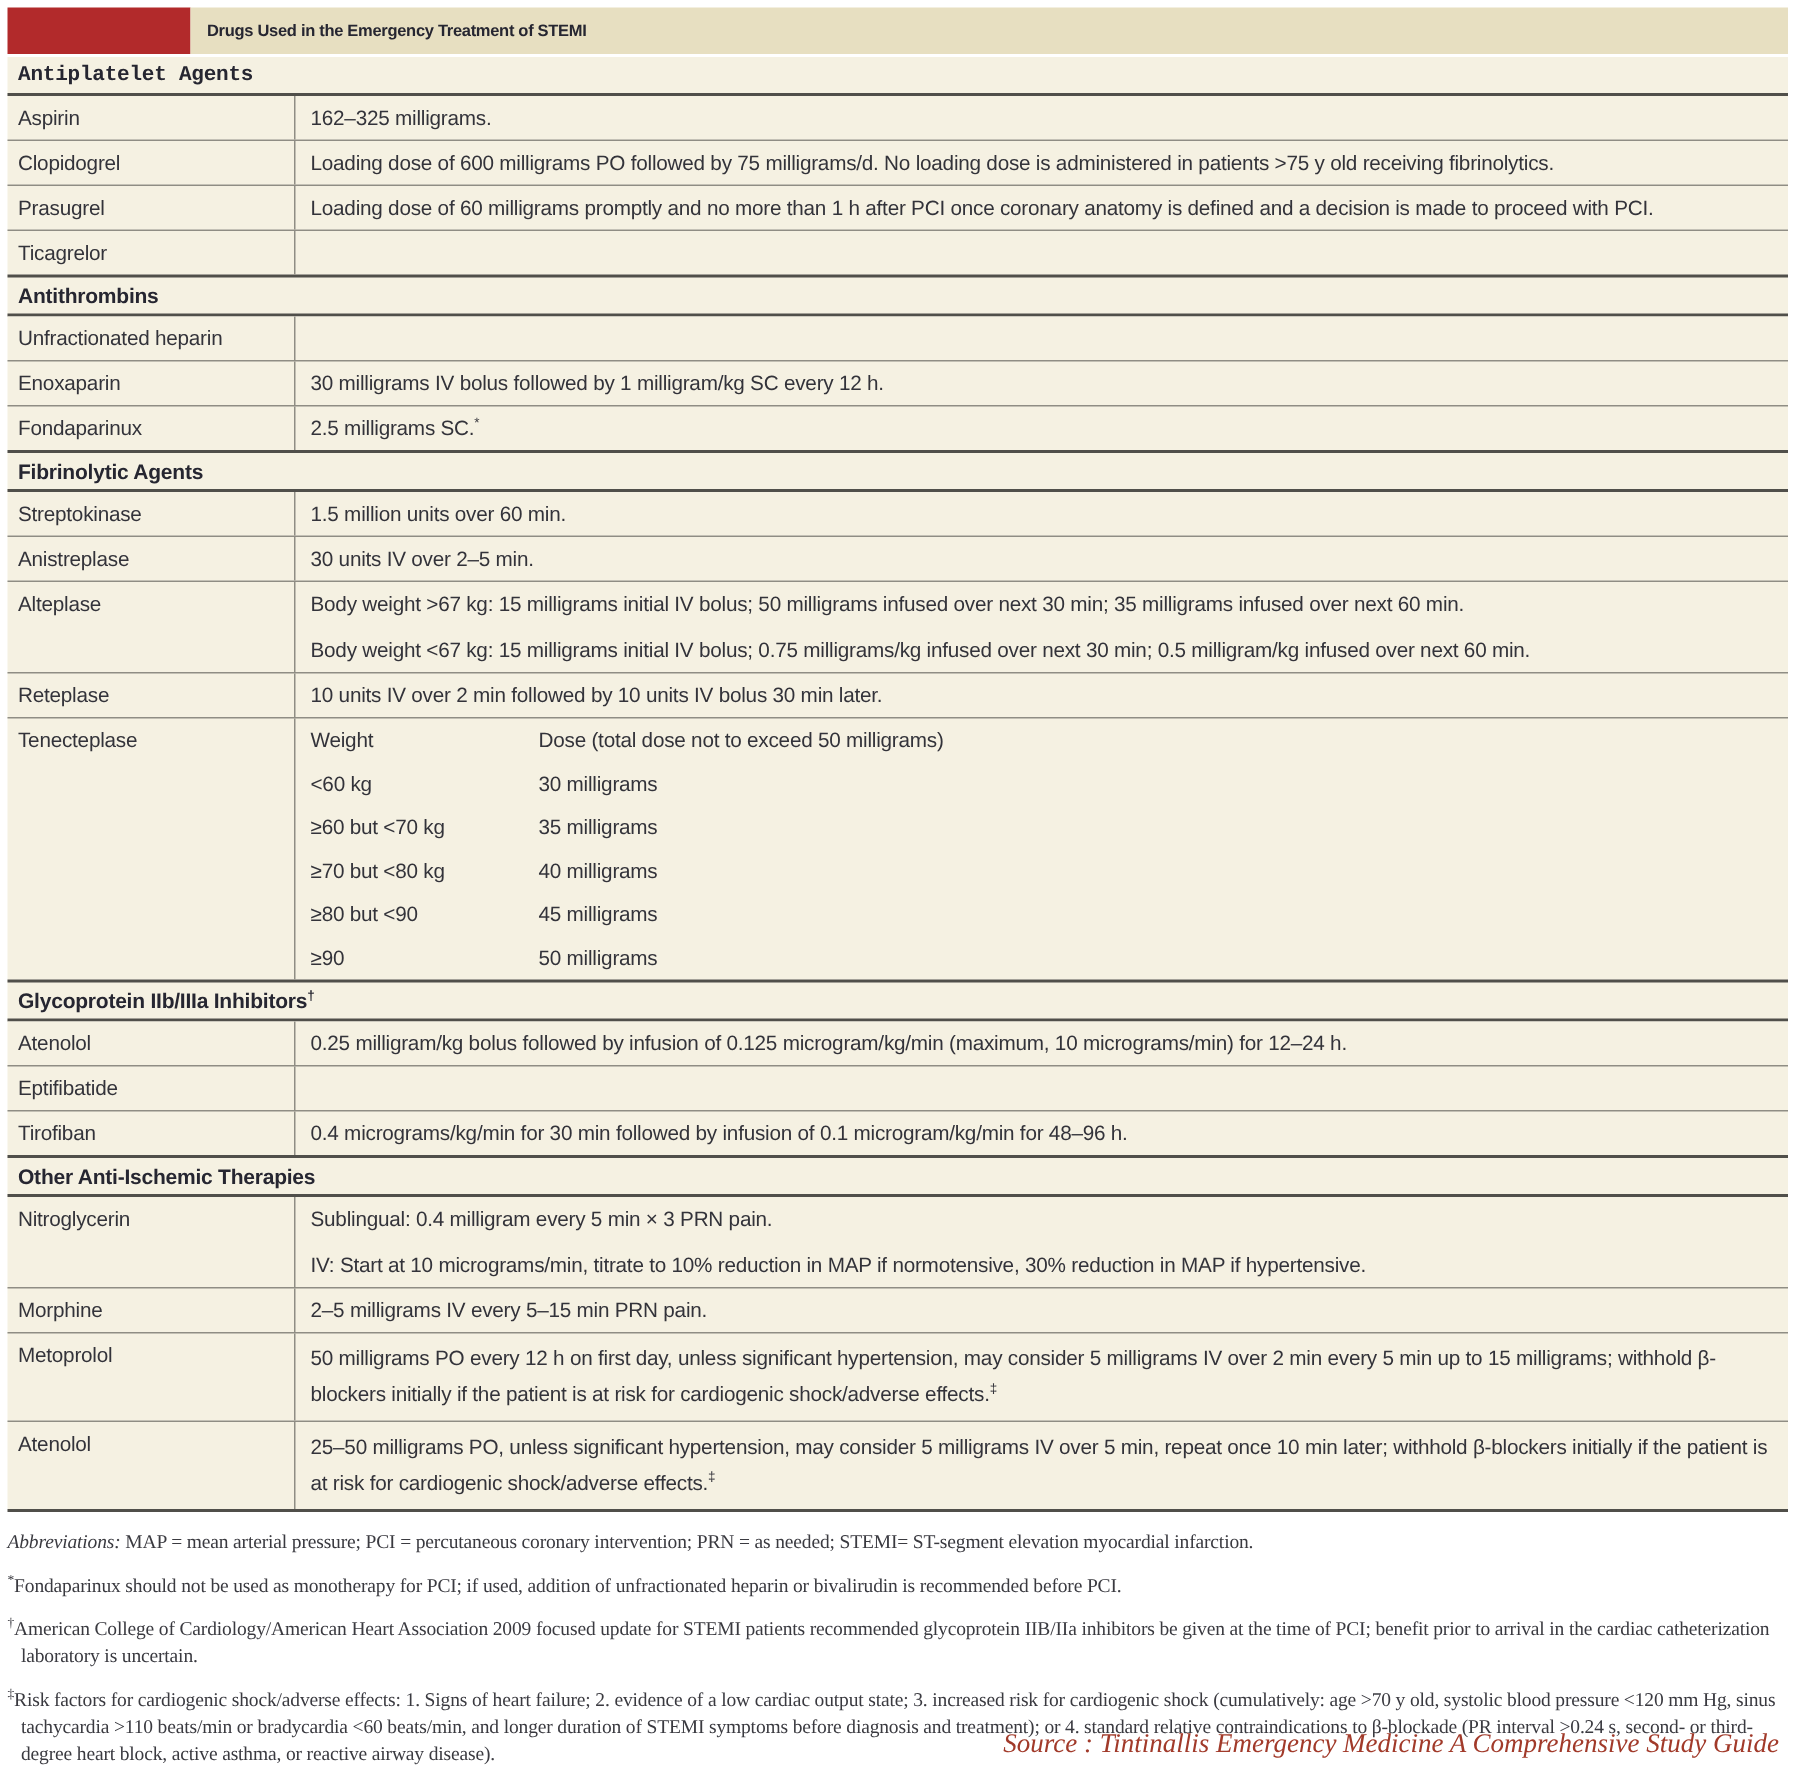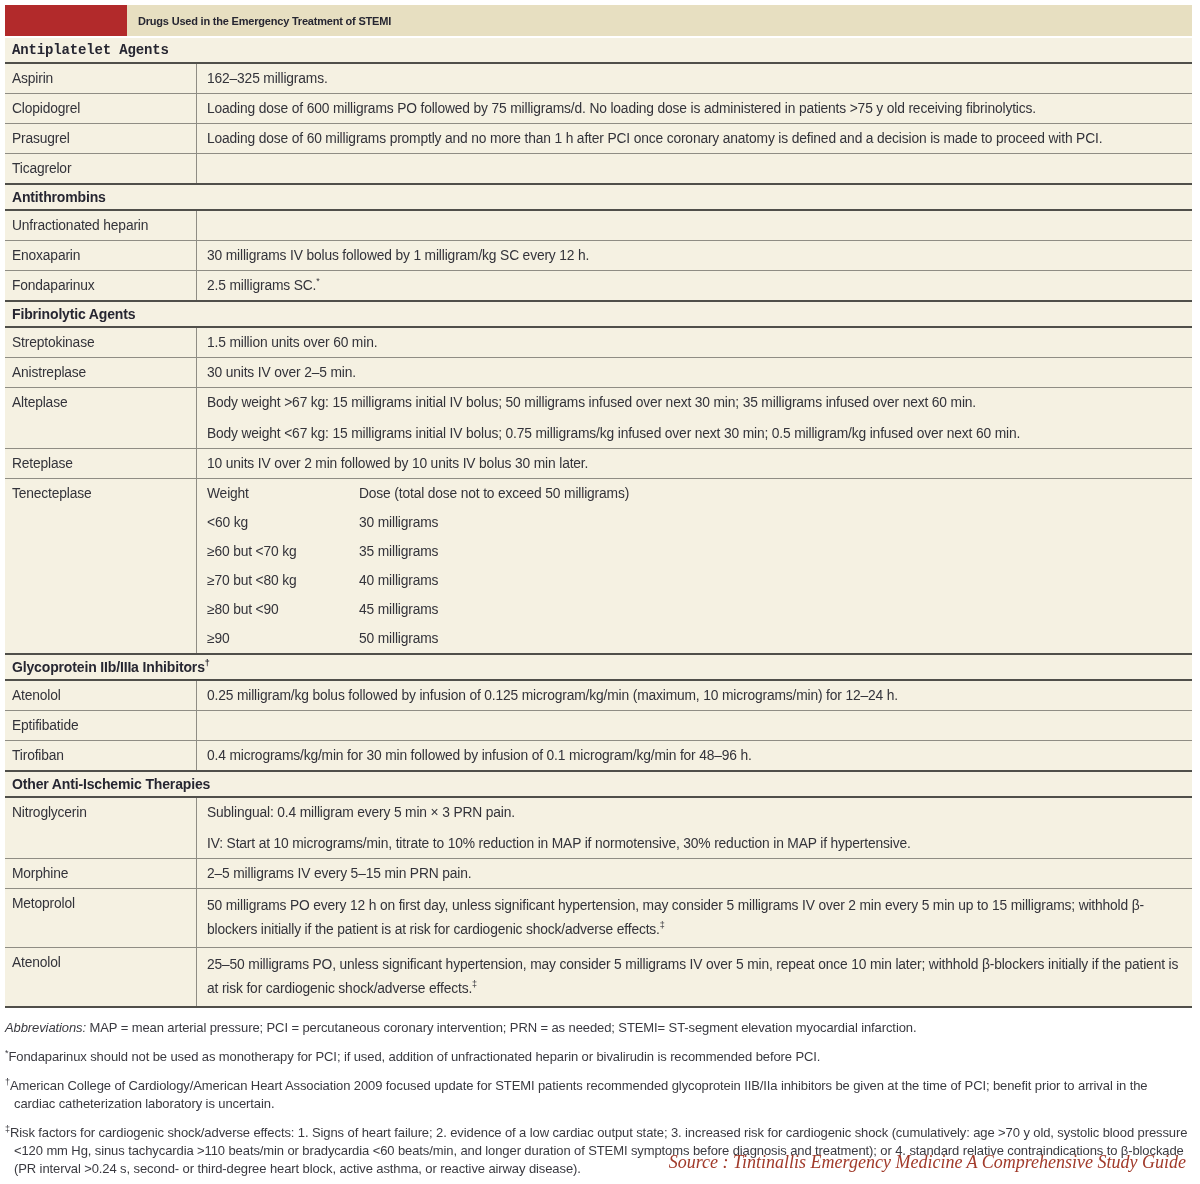--- a/index.html
+++ b/index.html
@@ -40,21 +40,21 @@
   .cdose{flex:1;padding:5px 12px 5px 10px;line-height:19px;}
   .cdose.lh24{line-height:24px;}
   .cdose p{margin:0;}
   .cdose p + p{margin-top:12px;}
   sup{font-size:9px;line-height:0;}
   
   .wline{display:flex;}
   .wline + .wline{margin-top:10px;}
   .wcol{width:152px;flex:none;}
   
-  .fnarea{margin-top:10px;font-size:13px;line-height:18px;color:#3a3a40;letter-spacing:-0.1px;}
+  .fnarea{margin-top:10px;font-size:13px;line-height:18px;color:#3a3a40;letter-spacing:-0.1px;font-family:Liberation Serif, serif;}
   .fn{margin:11px 0 0 0;padding-left:9px;text-indent:-9px;}
   .fn i{font-style:italic;}
   .source{
     position:absolute;right:14px;top:1152px;
     font-family:"Liberation Serif",serif;font-size:18px;color:var(--source_brown);font-style:italic;
   }
 </style>
 </head>
 <body>
 

